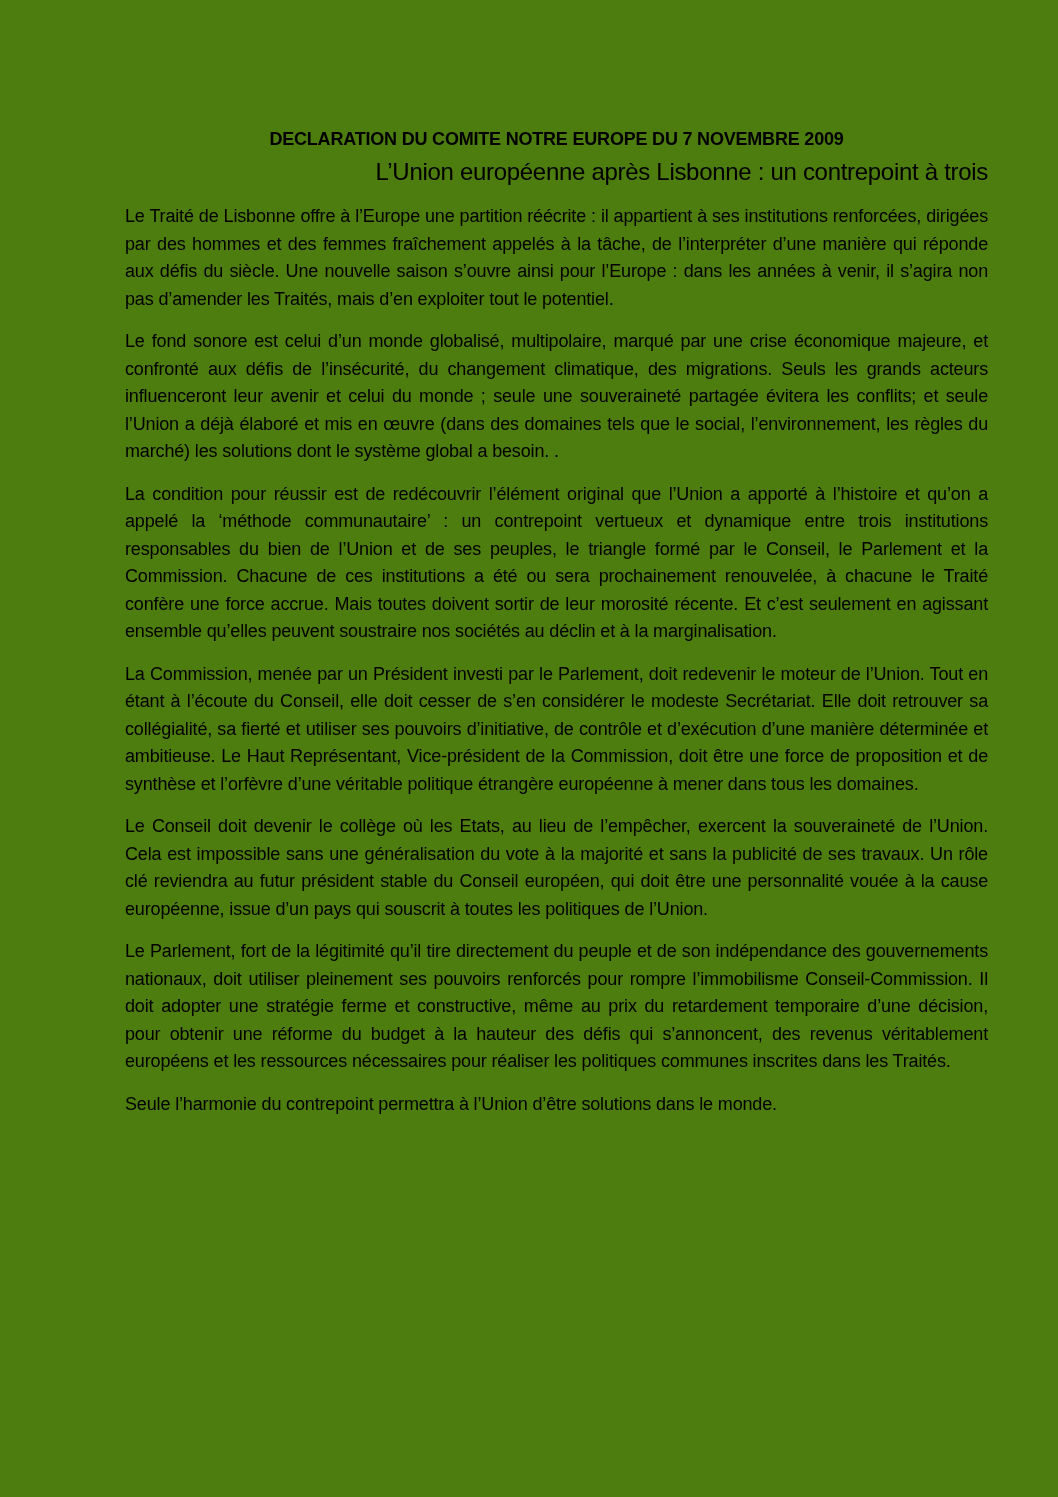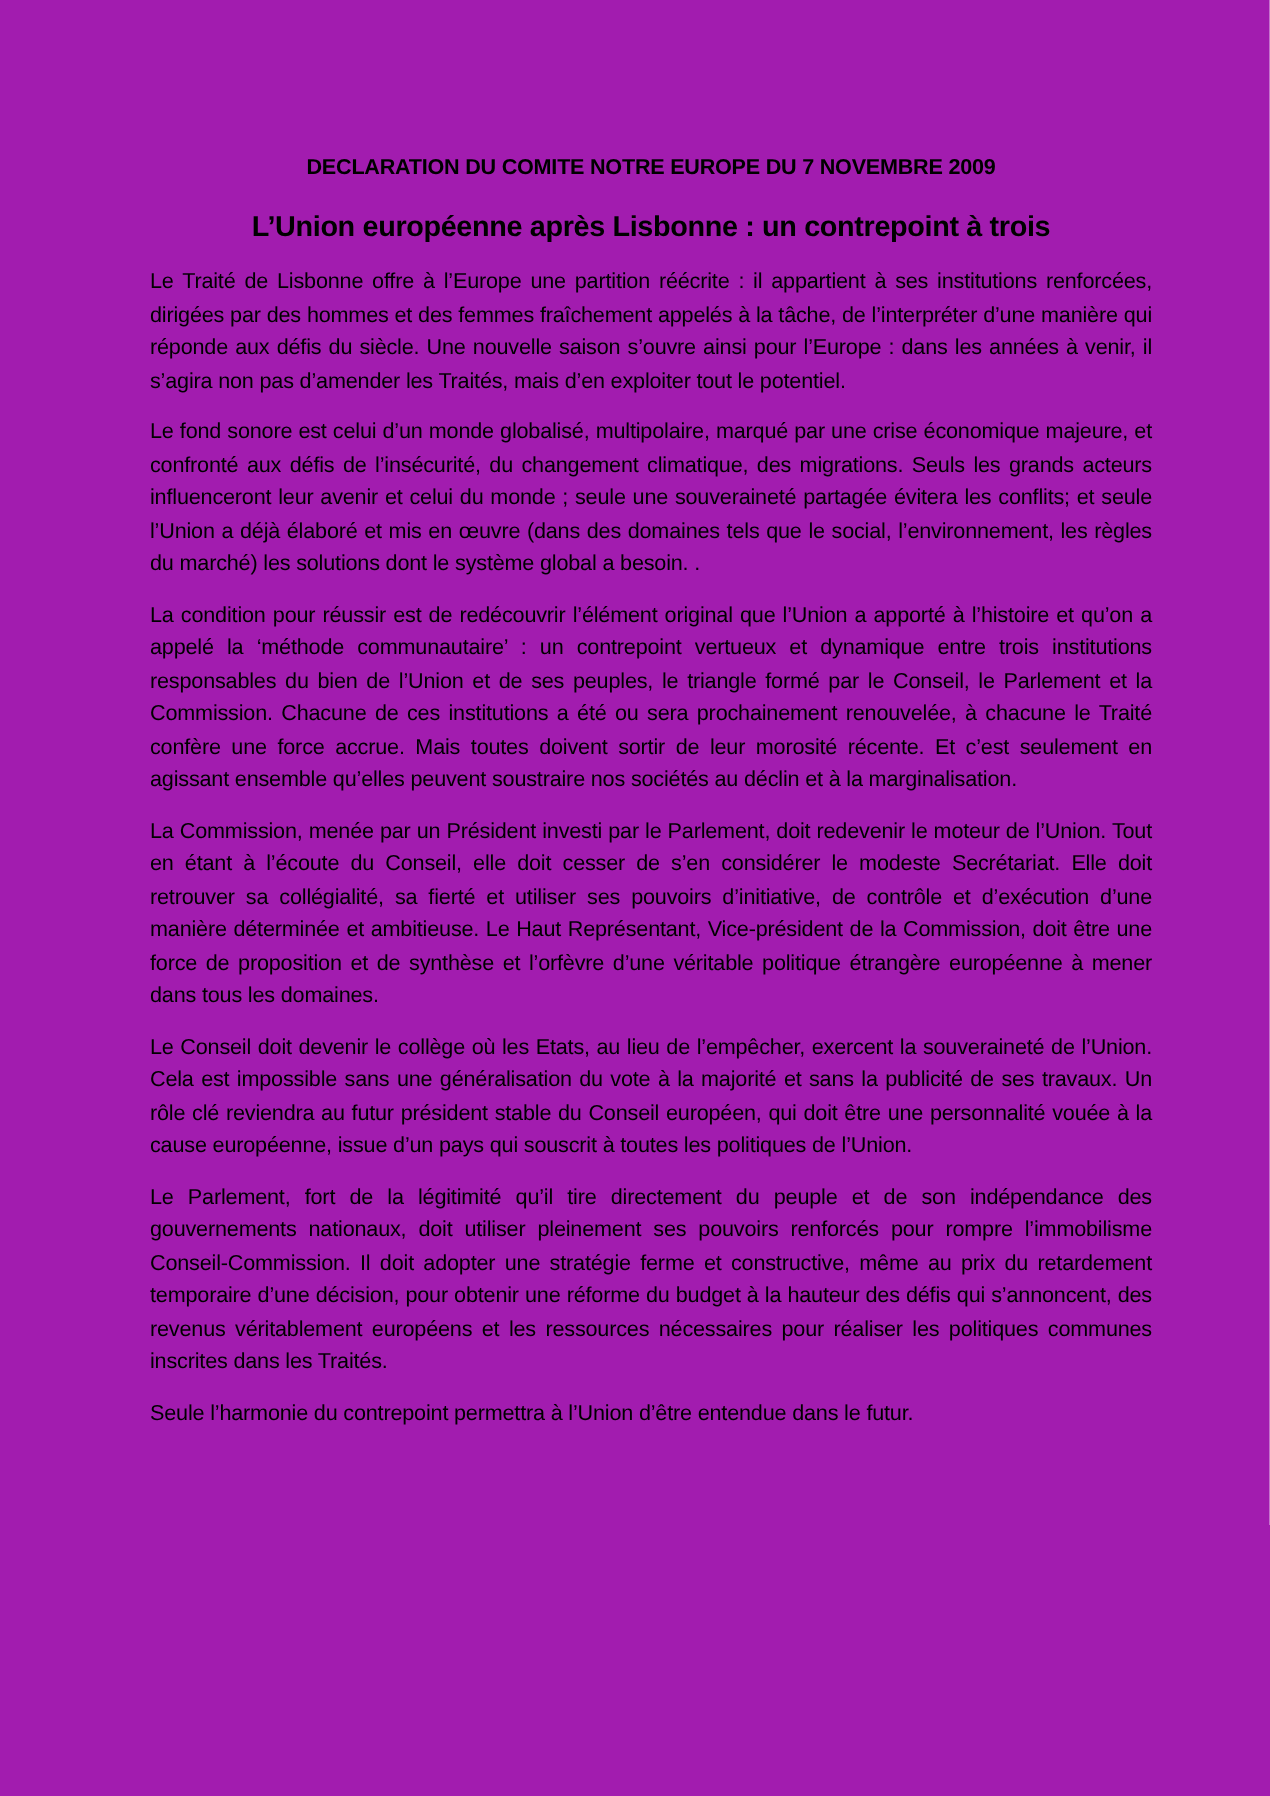--- a/index.html
+++ b/index.html
@@ -11,37 +11,37 @@
   body {
     width: 1058px;
     height: 1497px;
     font-family: "Liberation Sans", sans-serif;
     color: #000000;
     overflow: hidden;
   }
   .page {
     width: 1058px;
     height: 1497px;
-    background: #a21caf;
-    padding: 128px 98px 40px 125px;
+    background: #4d7c0f;
+    padding: 128px 70px 40px 125px;
   }
   .doc-title {
     font-size: 18px;
     font-weight: bold;
     text-align: center;
     letter-spacing: -0.2px;
     margin: 0;
     line-height: 22px;
   }
   .doc-subtitle {
     font-size: 24px;
-    font-weight: bold;
-    text-align: center;
+    font-weight: normal;
+    text-align: right;
     letter-spacing: -0.3px;
-    margin: 25px 0 0 0;
+    margin: 7px 0 0 0;
     line-height: 30px;
   }
   .doc-body {
     margin-top: 16px;
   }
   .doc-body p {
     font-size: 18px;
     line-height: 27.5px;
     letter-spacing: -0.15px;
     text-align: justify;
@@ -58,15 +58,15 @@
 <div class="page">
   <h1 class="doc-title">DECLARATION DU COMITE NOTRE EUROPE DU 7 NOVEMBRE 2009</h1>
   <h2 class="doc-subtitle">L’Union européenne après Lisbonne : un contrepoint à trois</h2>
   <div class="doc-body">
     <p>Le Traité de Lisbonne offre à l’Europe une partition réécrite : il appartient à ses institutions renforcées, dirigées par des hommes et des femmes fraîchement appelés à la tâche, de l’interpréter d’une manière qui réponde aux défis du siècle.  Une nouvelle saison s’ouvre ainsi pour l’Europe : dans les années à venir, il s’agira non pas d’amender les Traités, mais d’en exploiter tout le potentiel.</p>
     <p>Le fond sonore est celui d’un monde globalisé, multipolaire, marqué par une crise économique majeure, et confronté aux défis de l’insécurité, du changement climatique, des migrations. Seuls les grands acteurs influenceront leur avenir et celui du monde ; seule une souveraineté partagée évitera les conflits; et seule l’Union a déjà élaboré et mis en œuvre (dans des domaines tels que le social, l’environnement, les règles du marché) les solutions dont le système global a besoin. .</p>
     <p>La condition pour réussir est de redécouvrir l’élément original que l’Union a apporté à l’histoire et qu’on a appelé la ‘méthode communautaire’ : un contrepoint vertueux et dynamique entre trois institutions responsables du bien de l’Union et de ses peuples, le triangle formé par le Conseil, le Parlement et la Commission. Chacune de ces institutions a été ou sera prochainement renouvelée, à chacune le Traité confère une force accrue. Mais toutes doivent sortir de leur morosité récente. Et c’est seulement en agissant ensemble qu’elles peuvent soustraire nos sociétés au déclin et à la marginalisation.</p>
     <p>La Commission, menée par un Président investi par le Parlement, doit redevenir le moteur de l’Union. Tout en étant à l’écoute du Conseil, elle doit cesser de s’en considérer le modeste Secrétariat. Elle doit retrouver sa collégialité, sa fierté et utiliser ses pouvoirs d’initiative, de contrôle et d’exécution d’une manière déterminée et ambitieuse. Le Haut Représentant, Vice-président de la Commission, doit être une force de proposition et de synthèse et l’orfèvre d’une véritable politique étrangère européenne à mener dans tous les domaines.</p>
     <p>Le Conseil doit devenir le collège où les Etats, au lieu de l’empêcher, exercent la souveraineté de l’Union. Cela est impossible sans une généralisation du vote à la majorité et sans la publicité de ses travaux. Un rôle clé reviendra au futur président stable du Conseil européen, qui doit être une personnalité vouée à la cause européenne, issue d’un pays qui souscrit à toutes les politiques de l’Union.</p>
     <p>Le Parlement, fort de la légitimité qu’il tire directement du peuple et de son indépendance des gouvernements nationaux, doit utiliser  pleinement ses pouvoirs renforcés pour rompre l’immobilisme Conseil-Commission. Il doit adopter une stratégie ferme et constructive, même au prix du retardement temporaire d’une décision, pour obtenir une réforme du budget à la hauteur des défis qui s’annoncent, des revenus véritablement européens et les ressources nécessaires pour réaliser les politiques communes inscrites dans les Traités.</p>
-    <p>Seule l’harmonie du contrepoint permettra à l’Union d’être entendue dans le futur.</p>
+    <p>Seule l’harmonie du contrepoint permettra à l’Union d’être solutions dans le monde.</p>
   </div>
 </div>
 
 </body></html>

